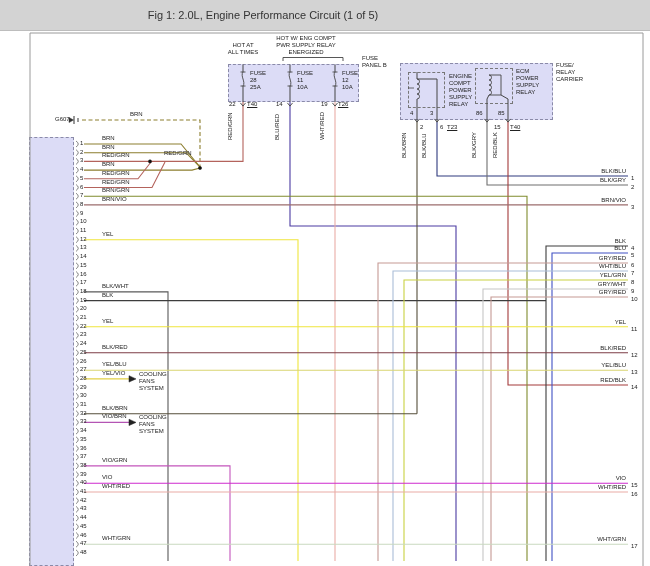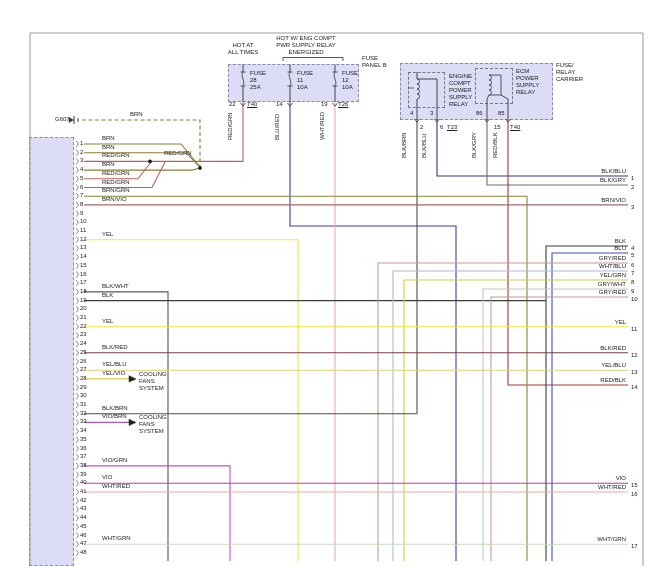--- a/index.html
+++ b/index.html
@@ -12,20 +12,23 @@
   .t{position:absolute;font-size:6px;line-height:7px;color:#222;white-space:nowrap;z-index:3}
   .ctr{text-align:center;display:block}
   .u{text-decoration:underline}
   .v{transform-origin:0 100%;transform:rotate(-90deg)}
   .rr{width:56px;text-align:right;display:block}
 </style>
 </head>
 <body>
 
 <div id="stage">
+  <div id="titlebar">
+    <span>Fig 1: 2.0L, Engine Performance Circuit (1 of 5)</span>
+  </div>
 
   <div class="box" style="left:29px;top:137px;width:45px;height:429px"></div>
   <div class="box" style="left:228px;top:64px;width:131px;height:38px"></div>
   <div class="box" style="left:400px;top:63px;width:153px;height:57px"></div>
   <div class="subbox" style="left:408px;top:72px;width:37px;height:36px"></div>
   <div class="subbox" style="left:475px;top:68px;width:38px;height:36px"></div>
 
   <svg id="wires" width="650" height="566">
       <polyline points="30,33 643,33" fill="none" stroke="#9a9a9a" stroke-width="1"></polyline>
       <polyline points="30,33 30,566" fill="none" stroke="#9a9a9a" stroke-width="1"></polyline>

